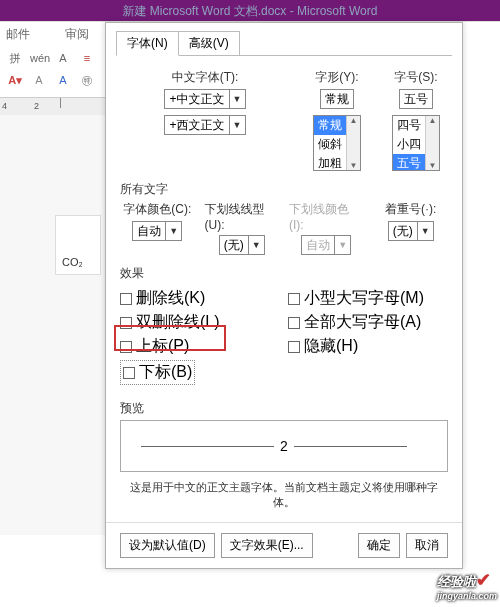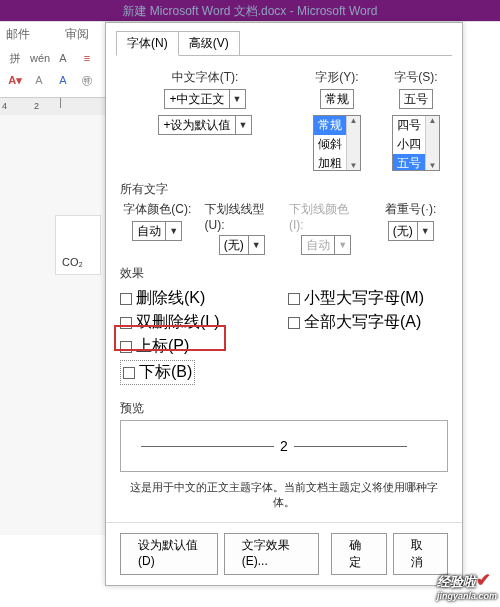--- a/index.html
+++ b/index.html
@@ -50,21 +50,21 @@
   .check { display:flex; align-items:center; gap:4px; margin:3px 0; font-size:16px; }
   .check .box { width:12px; height:12px; border:1px solid #666; }
   .effcol { width:50%; }
   .subscript-hl { position:absolute; border:2px solid #c33; width:112px; height:26px; }
   .preview { margin-top:12px; }
   .prevbox { border:1px solid #aaa; height:52px; display:flex; align-items:center; justify-content:center; position:relative; }
   .prevline { position:absolute; left:20px; right:40px; top:50%; border-bottom:1px solid #666; }
   .prevnum { background:#fff; padding:0 6px; z-index:2; position:relative; font-size:14px; }
   .note { text-align:center; font-size:11px; margin-top:8px; color:#333; }
   .btnrow { display:flex; gap:6px; padding:10px 14px; border-top:1px solid #ddd; }
-  .btn { border:1px solid #999; padding:3px 17px; font-size:12px; background:#fdfdfd; }
+  .btn { border:1px solid #999; padding:3px 8px; font-size:12px; background:#fdfdfd; }
   .spacer { flex:1; }
   .wm { position:absolute; right:3px; bottom:6px; font-size:13px; font-style:italic; color:#fff; text-shadow:0 0 3px #000,0 0 3px #000; font-weight:bold; }
   .wm .check2 { color:#c33; font-style:normal; text-shadow:none; font-size:18px; }
   .wrap { position:relative; width:500px; height:607px; }
   .left { position:absolute; left:0; top:22px; }
 </style>
 </head>
 <body>
 <div class="wrap">
 
@@ -133,21 +133,21 @@
         <div class="lbl">字号(S):</div>
         <div class="sel">
           <div class="val">五号</div>
         </div>
       </div>
     </div>
 
     <div class="row">
       <div class="col" style="width:170px;">
         <div class="sel">
-          <div class="val">+设为默认值</div>
+          <div class="val">+西文正文</div>
           <div class="arrow">▼</div>
         </div>
       </div>
       <div class="col" style="width:78px;">
         <div class="listbox">
           <div class="items">
             <div class="item hl">常规</div>
             <div class="item">倾斜</div>
             <div class="item">加粗</div>
           </div>
@@ -231,20 +231,24 @@
         </div>
         <div class="effcol">
           <div class="check">
                 <span class="box"></span>
                 <span>小型大写字母(M)</span>
               </div>
           <div class="check">
                 <span class="box"></span>
                 <span>全部大写字母(A)</span>
               </div>
+          <div class="check">
+                <span class="box"></span>
+                <span>隐藏(H)</span>
+              </div>
         </div>
       </div>
       <div class="subscript-hl" style="left:8px; top:268px;"></div>
     </div>
 
     <div class="preview">
       <div class="lbl">预览</div>
       <div class="prevbox">
         <div class="prevline"></div>
         <div class="prevnum">2</div>

